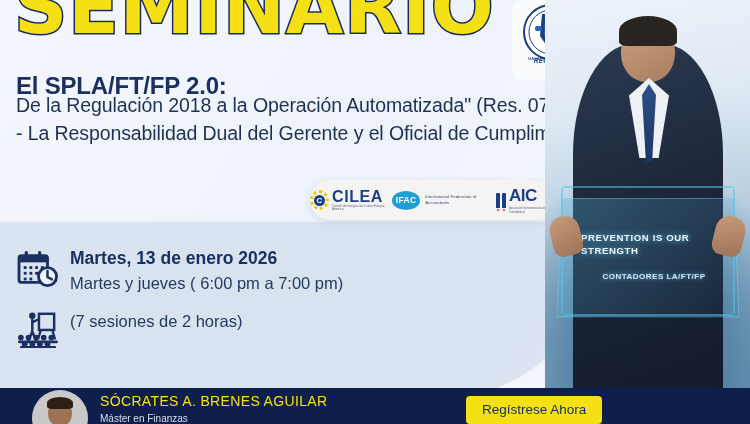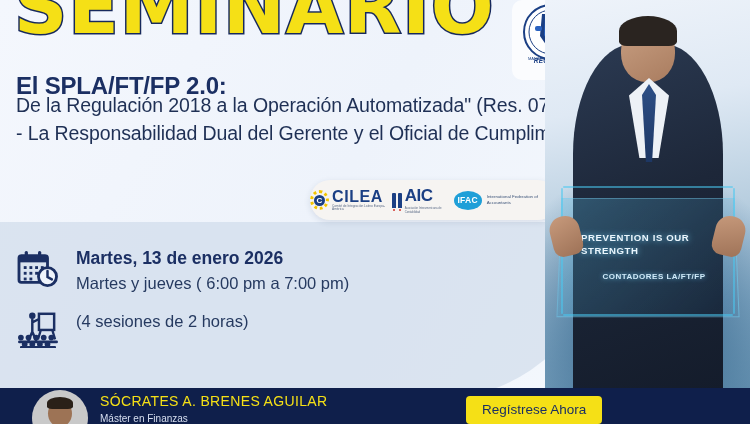--- a/index.html
+++ b/index.html
@@ -130,21 +130,21 @@
     background:#1f9fd8; color:#fff;
     font-size:8.5px; font-weight:bold; letter-spacing:.3px;
     display:flex; align-items:center; justify-content:center;
   }
   .p-ifac-txt {
     font-size:4.4px; color:#3a5278; line-height:1.45; padding-left:2px;
   }
 
   
   .sched { position:absolute; left:14px; top:248px; }
-  .srow { display:flex; align-items:flex-start; gap:14px; margin-bottom:14px; }
+  .srow { display:flex; align-items:flex-start; gap:8px; margin-bottom:14px; }
   .sicon { width:48px; flex:0 0 48px; display:flex; justify-content:center; padding-top:2px; }
   .stitle { font-size:17.5px; font-weight:bold; color:#1b2f63; line-height:1.25; }
   .ssub { font-size:16.5px; color:#263a60; line-height:1.35; margin-top:2px; }
 
   
   .photo {
     position:absolute; right:0; top:0;
     width:205px; height:390px;
     overflow:hidden;
   }
@@ -304,33 +304,33 @@
       <div class="p-cilea-mark">
           <span>C</span>
         </div>
       <div class="p-cilea-txt">
         <b>CILEA</b>
         <i>Comité de Integración Latino Europa-América</i>
       </div>
     </div>
 
     <div class="p-logo">
+      <div class="p-ifac-mark">IFAC</div>
+      <div class="p-ifac-txt">International Federation of Accountants</div>
+    </div>
+
+    <div class="p-logo">
       <div class="p-aic-bars">
           <i></i>
           <i></i>
         </div>
       <div class="p-aic-txt">
         <b>AIC</b>
         <i>Asociación Interamericana de Contabilidad</i>
       </div>
-    </div>
-
-    <div class="p-logo">
-      <div class="p-ifac-mark">IFAC</div>
-      <div class="p-ifac-txt">International Federation of Accountants</div>
     </div>
 
   </div>
 
   <div class="sched">
 
     <div class="srow">
       <div class="sicon">
         <svg viewBox="0 0 44 40" width="42" height="38" aria-hidden="true">
           <rect x="2" y="6" width="30" height="28" rx="2.5" fill="none" stroke="#1b2f63" stroke-width="3"></rect>
@@ -374,21 +374,21 @@
             <circle cx="9" cy="36" r="3"></circle>
               <circle cx="17" cy="36" r="3"></circle>
             <circle cx="25" cy="36" r="3"></circle>
               <circle cx="33" cy="36" r="3"></circle>
             <rect x="2" y="32" width="42" height="3" rx="1.4"></rect>
             <rect x="4" y="38" width="38" height="2.4" rx="1.2"></rect>
           </g>
         </svg>
       </div>
       <div>
-        <div class="ssub">(4 sesiones de 2 horas)</div>
+        <div class="ssub">(7 sesiones de 2 horas)</div>
       </div>
     </div>
 
   </div>
 
   <div class="photo">
     <div class="photo-bg"></div>
     <div class="suit"></div>
     <div class="head"></div>
     <div class="hair"></div>

